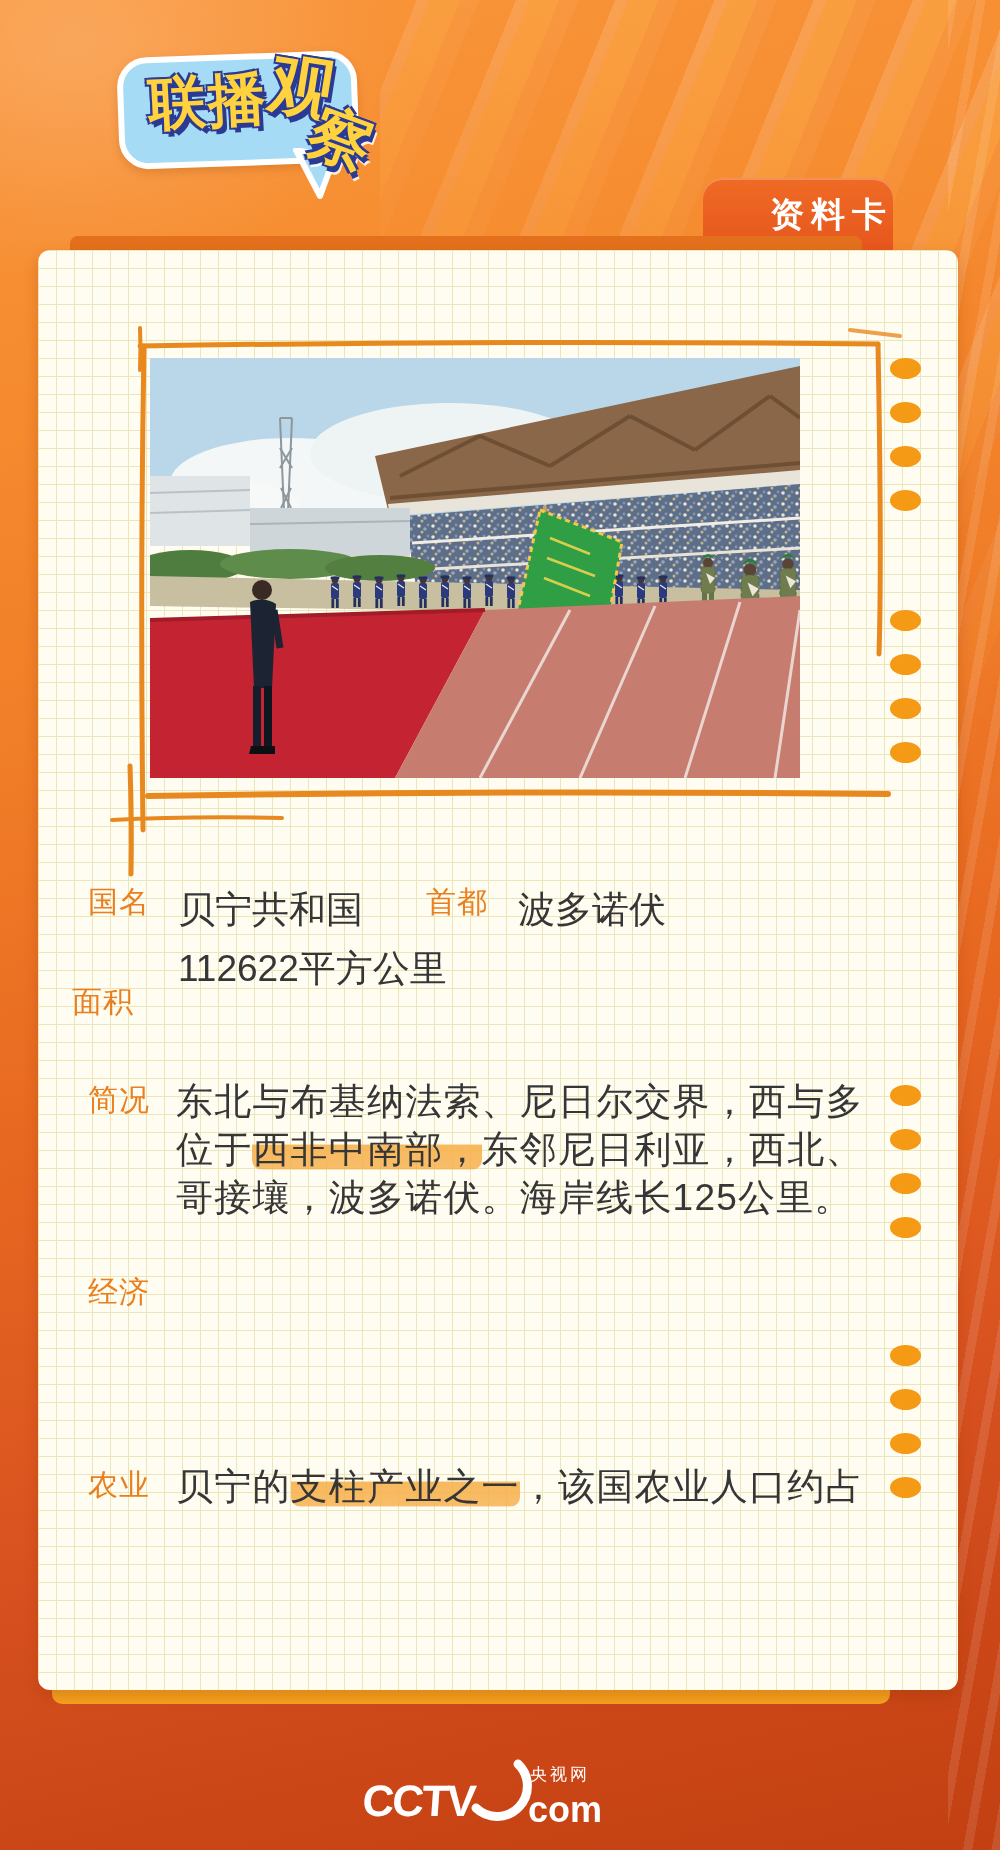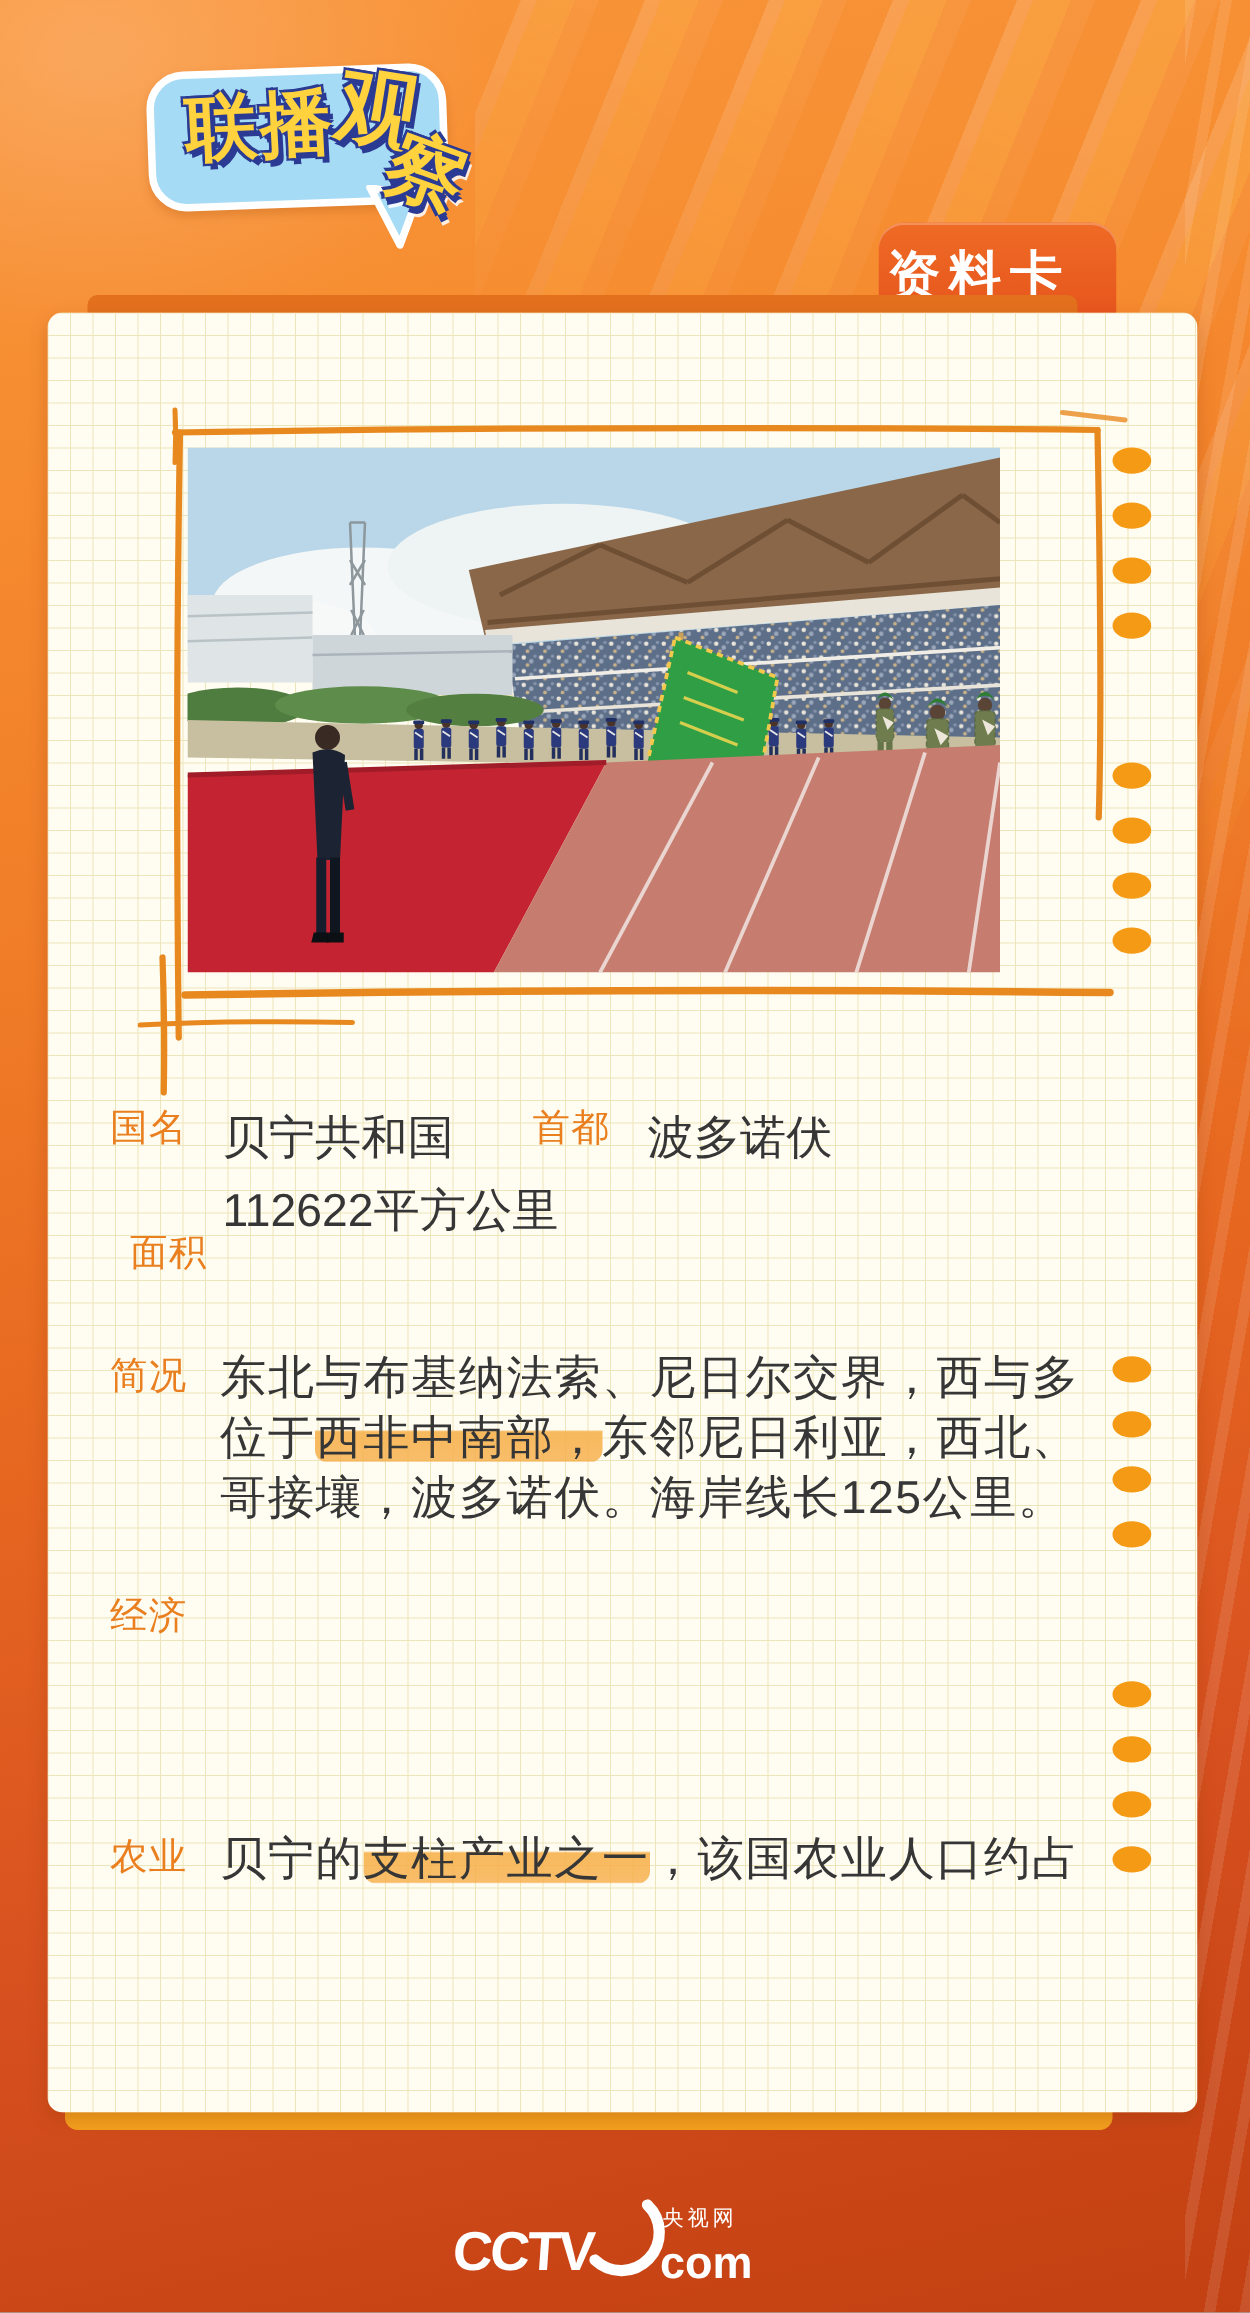--- a/index.html
+++ b/index.html
@@ -26,21 +26,21 @@
       text-shadow:-2px -2px 0 #2b3b94,2px -2px 0 #2b3b94,-2px 2px 0 #2b3b94,2px 2px 0 #2b3b94,4px 5px 0 #2b3b94;}
   .lt1{left:36px;top:26px;font-size:58px;letter-spacing:2px;transform:rotate(-3deg);}
   .lt2{left:158px;top:8px;font-size:66px;transform:rotate(9deg);}
   .lt3{left:198px;top:62px;font-size:62px;transform:rotate(20deg);
       text-shadow:-2px -2px 0 #2b3b94,2px -2px 0 #2b3b94,-2px 2px 0 #2b3b94,2px 2px 0 #2b3b94,4px 5px 0 #2b3b94,6px 7px 0 rgba(255,255,255,.85);}
 
   
   .tab{position:absolute;left:703px;top:178px;width:190px;height:86px;z-index:2;
       background:linear-gradient(#ef6b25,#e5521c);border-radius:20px 20px 0 0;
       box-shadow:inset 0 2px 0 rgba(255,255,255,.25);}
-  .tab span{display:block;text-align:left;margin-top:14px;color:#fff;font-size:42px;font-weight:bold;letter-spacing:7px;text-indent:7px;}
+  .tab span{display:block;text-align:right;margin-top:14px;color:#fff;font-size:34px;font-weight:bold;letter-spacing:7px;text-indent:7px;}
 
   
   .card-shadow-top{position:absolute;left:70px;top:236px;width:792px;height:24px;background:#e2701d;border-radius:8px;z-index:2;}
   .card-stack-bar{position:absolute;left:52px;top:1660px;width:838px;height:44px;background:#f5a21f;border-radius:10px;z-index:2;}
   .card{position:absolute;left:38px;top:250px;width:920px;height:1440px;z-index:3;
       background-color:#fffcf2;border-radius:12px;
       background-image:linear-gradient(#ece5b8 1px,transparent 1px),linear-gradient(90deg,#ece5b8 1px,transparent 1px);
       background-size:18px 18px;box-shadow:0 6px 14px rgba(140,50,0,.25);}
 
   
@@ -256,21 +256,21 @@
         <div class="dot"></div>
         <div class="dot"></div>
       </div>
   </div>
 
   <div class="lbl" style="left:88px;top:882px">国名</div>
   <div class="val" style="left:178px;top:885px">贝宁共和国</div>
   <div class="lbl" style="left:426px;top:882px">首都</div>
   <div class="val" style="left:518px;top:885px">波多诺伏</div>
 
-  <div class="lbl" style="left:104px;top:982px">面积</div>
+  <div class="lbl" style="left:72px;top:982px">面积</div>
   <div class="val" style="left:178px;top:944px">112622平方公里</div>
 
   <div class="lbl" style="left:88px;top:1080px">简况</div>
   <div class="lines" style="top:1078px">
       <div class="tline"><span>东北与布基纳法索、尼日尔交界，西与多</span></div>
       <div class="tline"><span>位于</span><span class="hl">西非中南部，</span><span>东邻尼日利亚，西北、</span></div>
       <div class="tline"><span>哥接壤，波多诺伏。海岸线长125公里。</span></div>
     </div>
 
   <div class="lbl" style="left:88px;top:1272px">经济</div>

